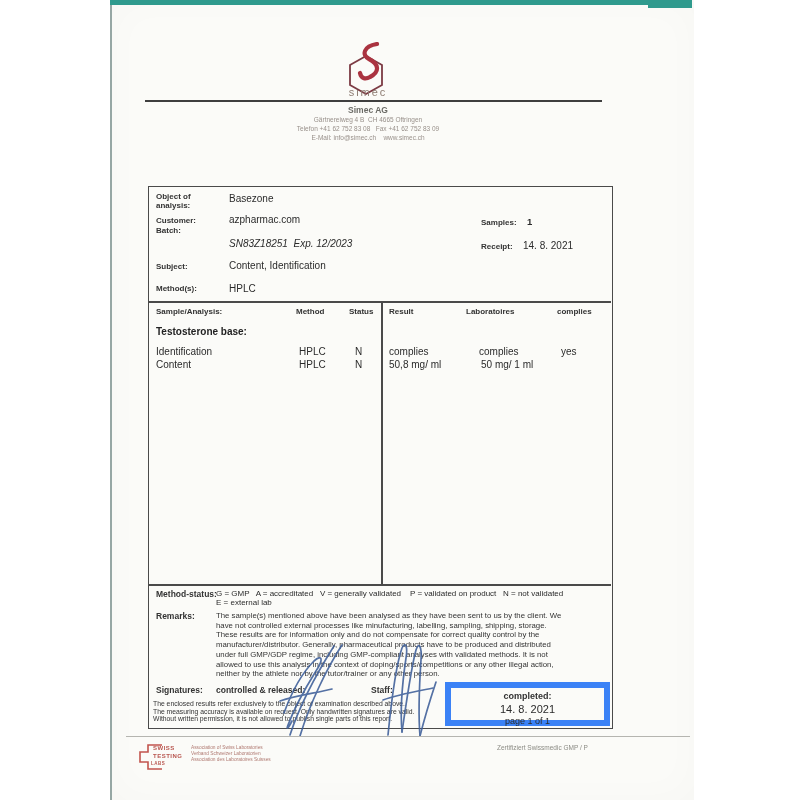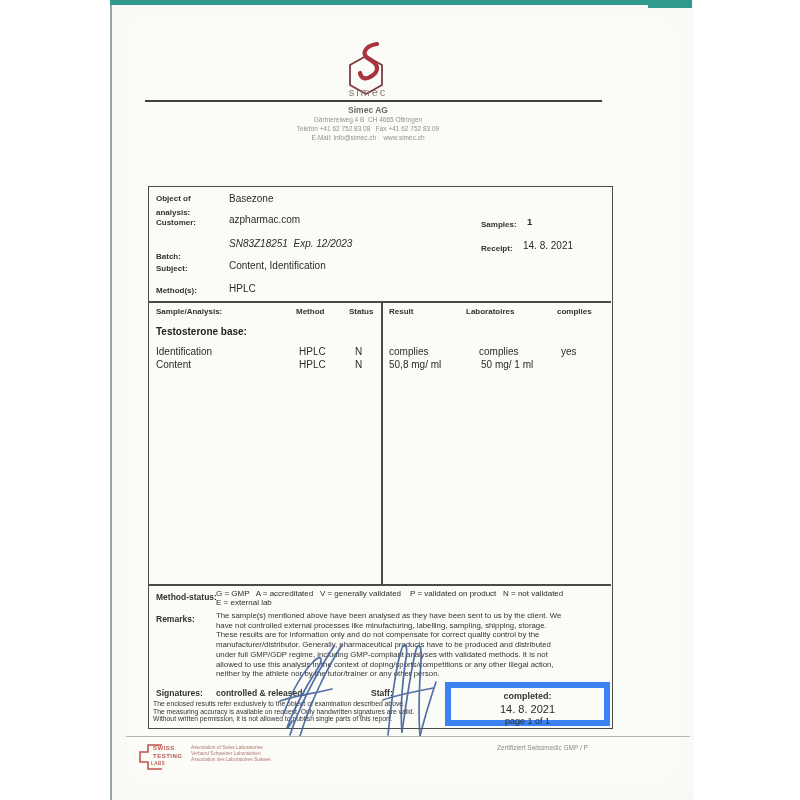--- a/index.html
+++ b/index.html
@@ -24,21 +24,21 @@
   .hdr-box{position:absolute;left:148px;top:154px;width:465px;height:30px;
            border:1.5px solid #4a4a4a;box-sizing:border-box;background:transparent;}
   .hdr-title{position:absolute;left:10px;top:5px;font-size:16.5px;font-weight:bold;color:#222;}
   .hdr-number-label{position:absolute;left:330px;top:11px;font-size:8.5px;font-weight:bold;color:#333;}
   .hdr-number-value{position:absolute;left:372px;top:8px;font-size:11.5px;font-weight:bold;
                     letter-spacing:1px;color:#222;}
 
   
   .main-box{position:absolute;left:148px;top:186px;width:465px;height:543px;
             border:1.5px solid #4a4a4a;box-sizing:border-box;}
-  .lbl{position:absolute;font-size:8px;font-weight:bold;color:#333;line-height:14px;}
+  .lbl{position:absolute;font-size:8px;font-weight:bold;color:#333;line-height:9px;}
   .val{position:absolute;font-size:10px;color:#2b2b2b;}
   .hline{position:absolute;left:0;width:462px;height:1.5px;background:#4a4a4a;}
   .vline{position:absolute;top:114px;left:232px;width:1.5px;height:283px;background:#4a4a4a;}
   .th{position:absolute;font-size:8px;font-weight:bold;color:#333;}
   .group-lbl{position:absolute;font-size:10px;font-weight:bold;color:#222;}
   .remarks-text{position:absolute;font-size:7.8px;line-height:9.7px;color:#333;}
   .fineprint{position:absolute;font-size:6.8px;line-height:7.5px;color:#333;}
   .completed-box{position:absolute;left:296px;top:495px;width:165px;height:44px;
                  border:6px solid #3b82f6;box-sizing:border-box;text-align:center;}
   .completed-lbl{font-size:9px;font-weight:bold;margin-top:3px;color:#333;}
@@ -78,21 +78,21 @@
   <div class="main-box">
 
     <div class="lbl" style="left:7px;top:5px;width:52px;">Object of analysis:</div>
     <div class="val" style="left:80px;top:6px;">Basezone</div>
 
     <div class="lbl" style="left:7px;top:29px;">Customer:</div>
     <div class="val" style="left:80px;top:27px;">azpharmac.com</div>
     <div class="lbl" style="left:332px;top:31px;">Samples:</div>
     <div class="val" style="left:378px;top:29px;font-weight:bold;font-size:9.5px;">1</div>
 
-    <div class="lbl" style="left:7px;top:63px;">Batch:</div>
+    <div class="lbl" style="left:7px;top:39px;">Batch:</div>
     <div class="val pre" style="left:80px;top:51px;font-style:italic;">SN83Z18251  Exp. 12/2023</div>
     <div class="lbl" style="left:332px;top:55px;">Receipt:</div>
     <div class="val" style="left:374px;top:53px;">14. 8. 2021</div>
 
     <div class="lbl" style="left:7px;top:75px;">Subject:</div>
     <div class="val" style="left:80px;top:73px;">Content, Identification</div>
 
     <div class="lbl" style="left:7px;top:97px;">Method(s):</div>
     <div class="val" style="left:80px;top:96px;">HPLC</div>
 

